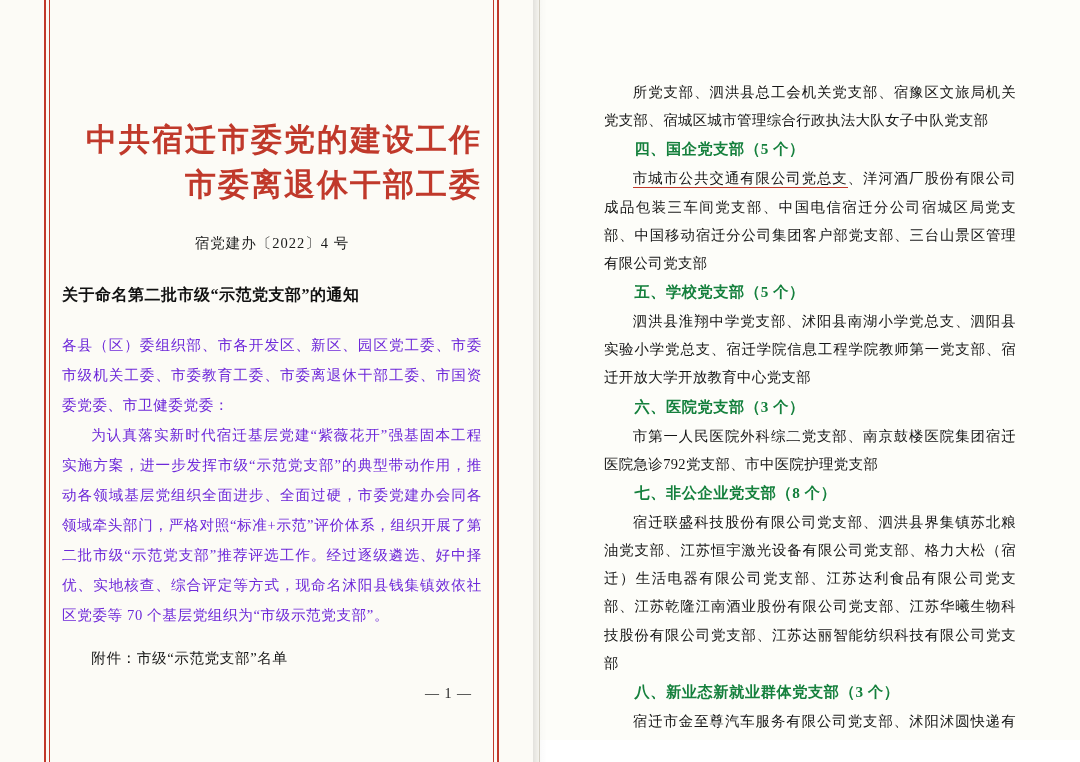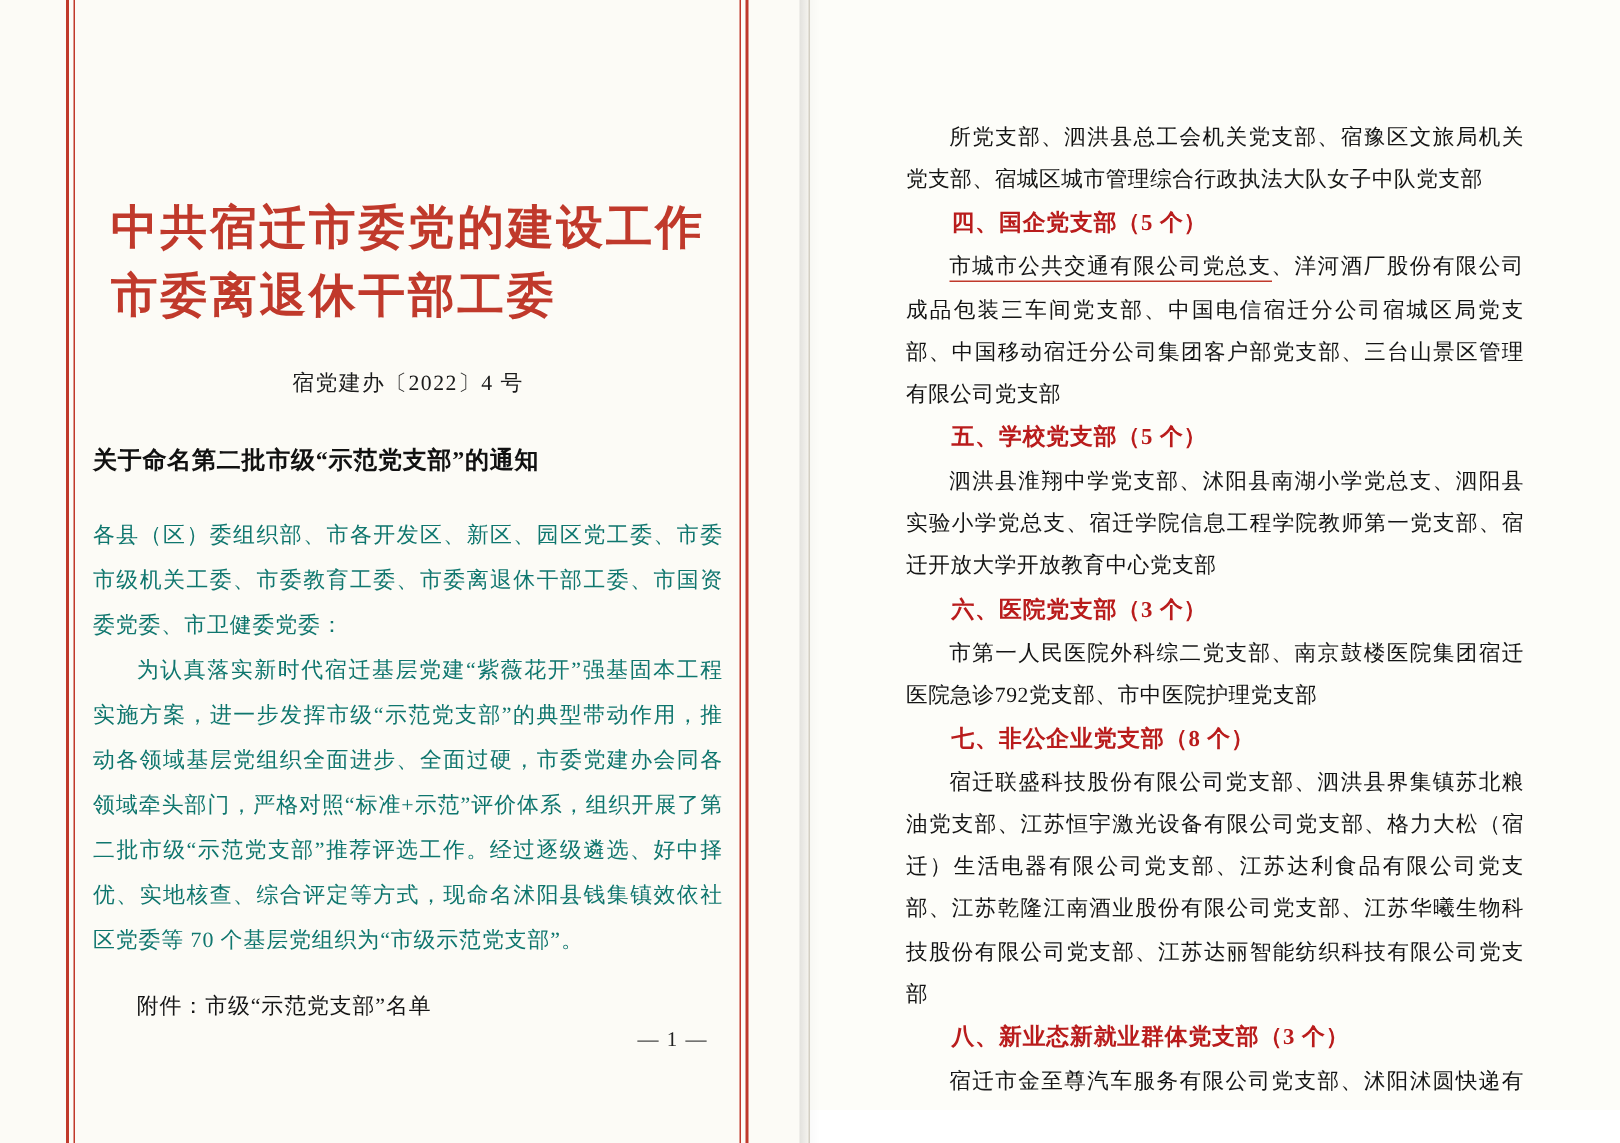--- a/index.html
+++ b/index.html
@@ -55,27 +55,27 @@
     position: absolute;
     top: 0;
     bottom: 0;
     width: 2px;
     background: #c0392b;
   }
   .redline-right-v.r1 { right: 40px; }
   .redline-right-v.r2 { right: 45px; width: 1px; }
 
   .doc-title {
-    margin: 12px;
+    margin: 0;
     padding-top: 110px;
     color: #c0392b;
     font-weight: bold;
     font-size: 31px;
     line-height: 1.45;
-    text-align: left;
+    text-align: right;
     letter-spacing: 2px;
     font-family: "Liberation Serif", "DejaVu Serif", serif;
   }
   .doc-title .l2 { display: block; }
   .doc-number {
     margin-top: 26px;
     text-align: center;
     font-size: 14.5px;
     color: #1a1a1a;
     letter-spacing: 1px;
@@ -90,21 +90,21 @@
     text-align: left;
     font-size: 16px;
     font-weight: bold;
     color: #111111;
     letter-spacing: 0.5px;
   }
   .body-text {
     margin-top: 24px;
     font-size: 14.6px;
     line-height: 2.06;
-    color: #0f766e;
+    color: #6d28d9;
     text-align: justify;
     letter-spacing: 0.6px;
   }
   .body-text p {
     margin: 0;
   }
   .indent2 { text-indent: 2em; }
   .attach {
     margin-top: 18px;
     text-indent: 2em;
@@ -137,21 +137,21 @@
     font-size: 14.4px;
     line-height: 1.96;
     color: #141414;
     text-align: justify;
     letter-spacing: 0.4px;
   }
   .r-text p { margin: 0; }
   .sec-head {
     font-weight: bold;
     font-size: 15.2px;
-    color: #b91c1c;
+    color: #15803d;
     text-indent: 2em;
     margin-top: 2px;
     letter-spacing: 0.6px;
   }
   .sec-body {
     text-indent: 2em;
   }
   .underline-red {
     border-bottom: 1.6px solid #c0392b;
     padding-bottom: 1px;

